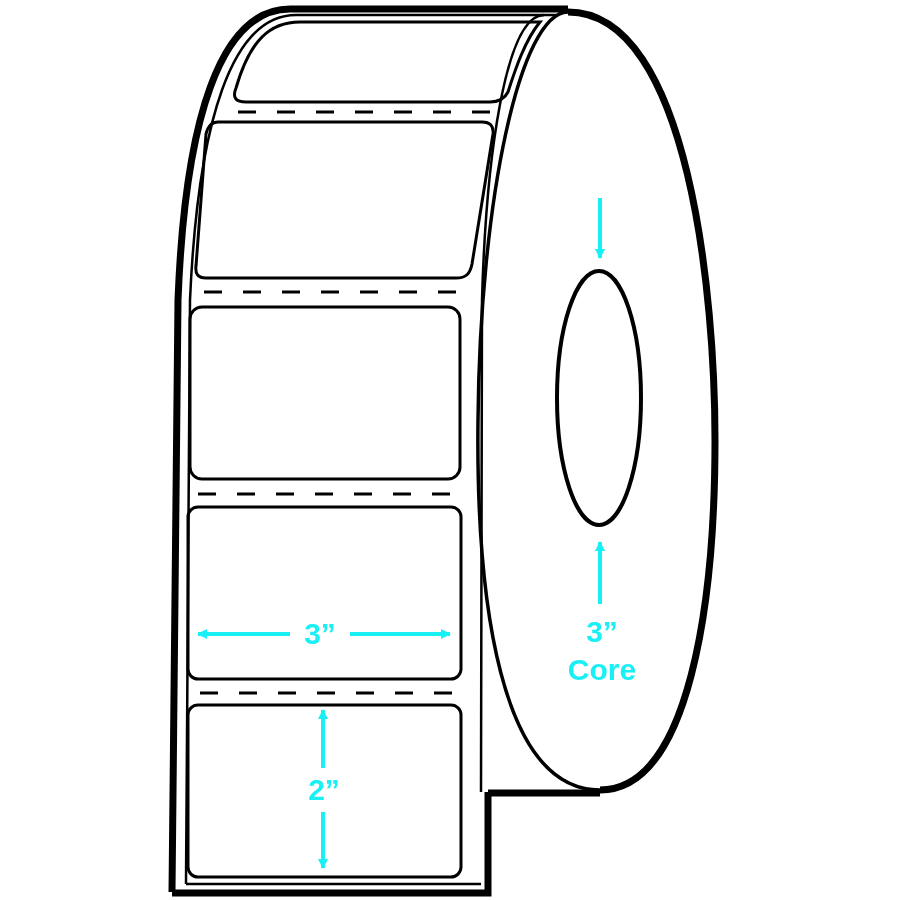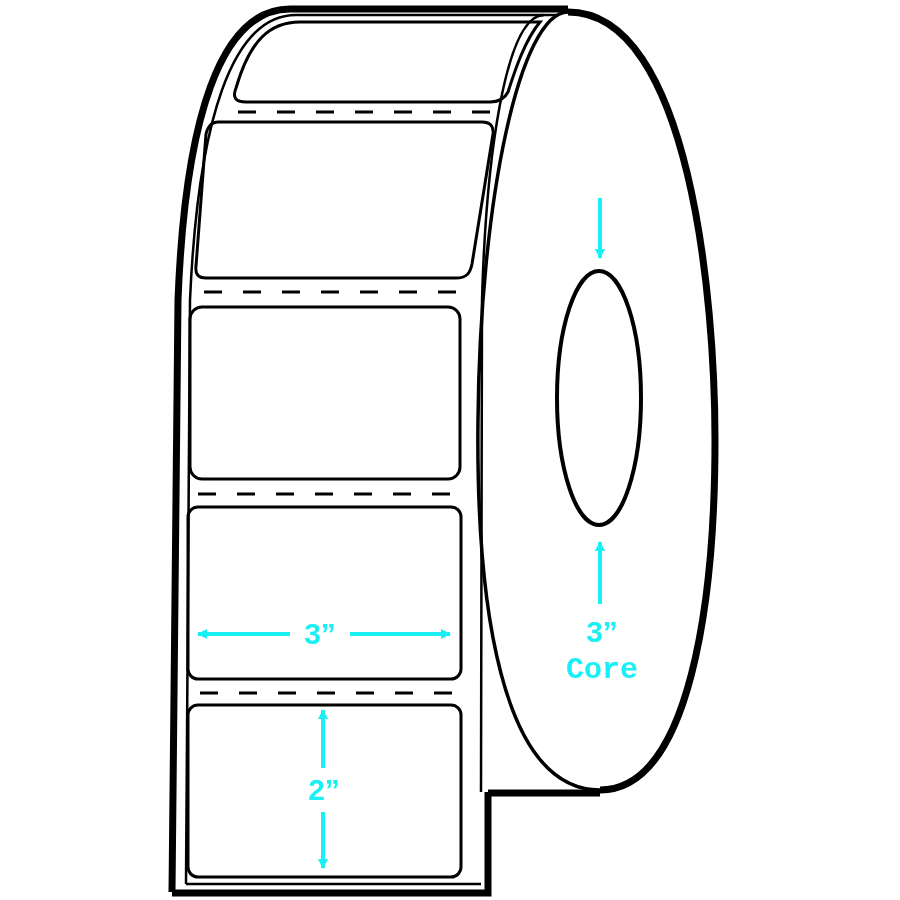--- a/index.html
+++ b/index.html
@@ -68,14 +68,14 @@
     </g>
     <g stroke="#19f0f5" stroke-width="4">
       <line x1="600" y1="198" x2="600" y2="258" marker-end="url(#ah)"></line>
       <line x1="600" y1="604" x2="600" y2="542" marker-end="url(#ah)"></line>
     </g>
   </svg>
 
   <div class="lbl" style="left:292px; top:619px; width:56px; color:#19f0f5;">3”</div>
   <div class="lbl" style="left:296px; top:775px; width:56px; color:#19f0f5;">2”</div>
   <div class="lbl" style="left:572px; top:617px; width:60px; color:#19f0f5;">3”</div>
-  <div class="lbl" style="left:552px; top:655px; width:100px; color:#19f0f5;font-family:Liberation Mono, monospace;">Core</div>
+  <div class="lbl" style="left:552px; top:655px; width:100px; color:#19f0f5;">Core</div>
 </div>
 
 </body></html>

